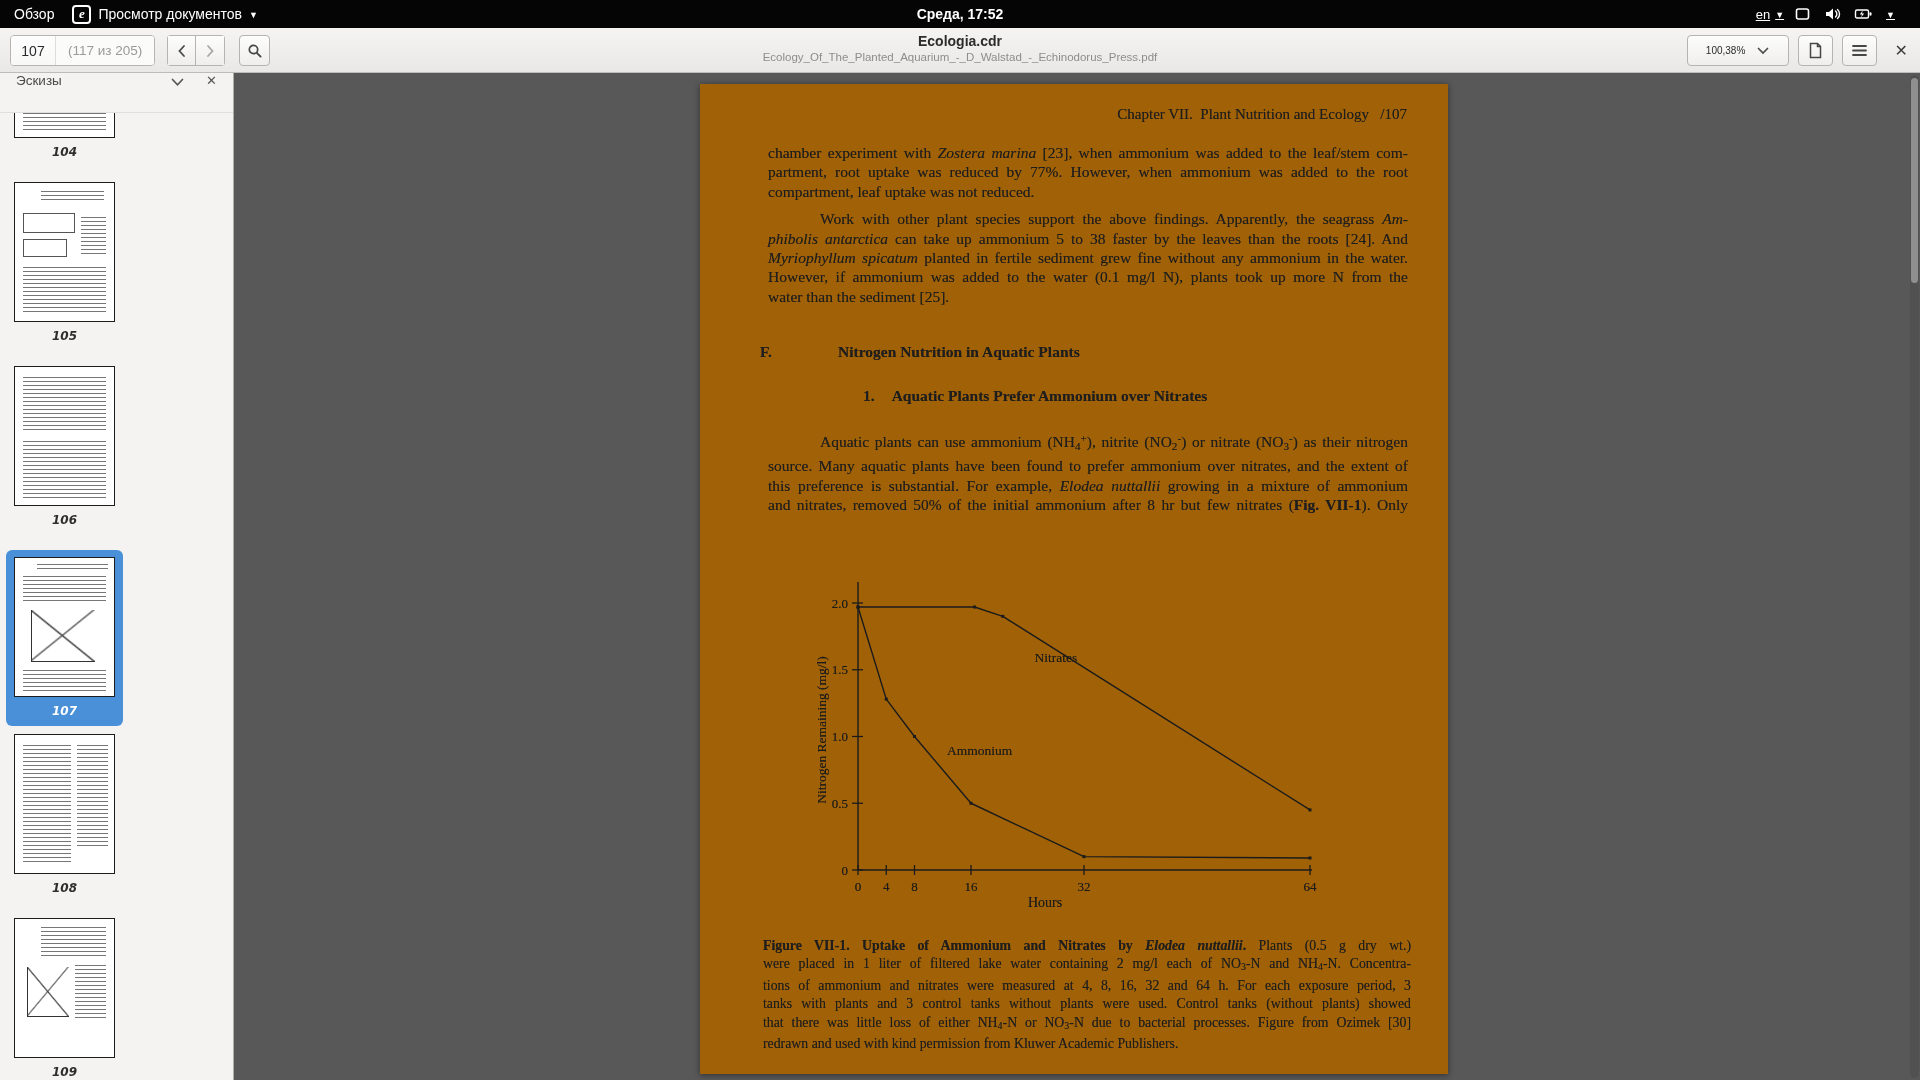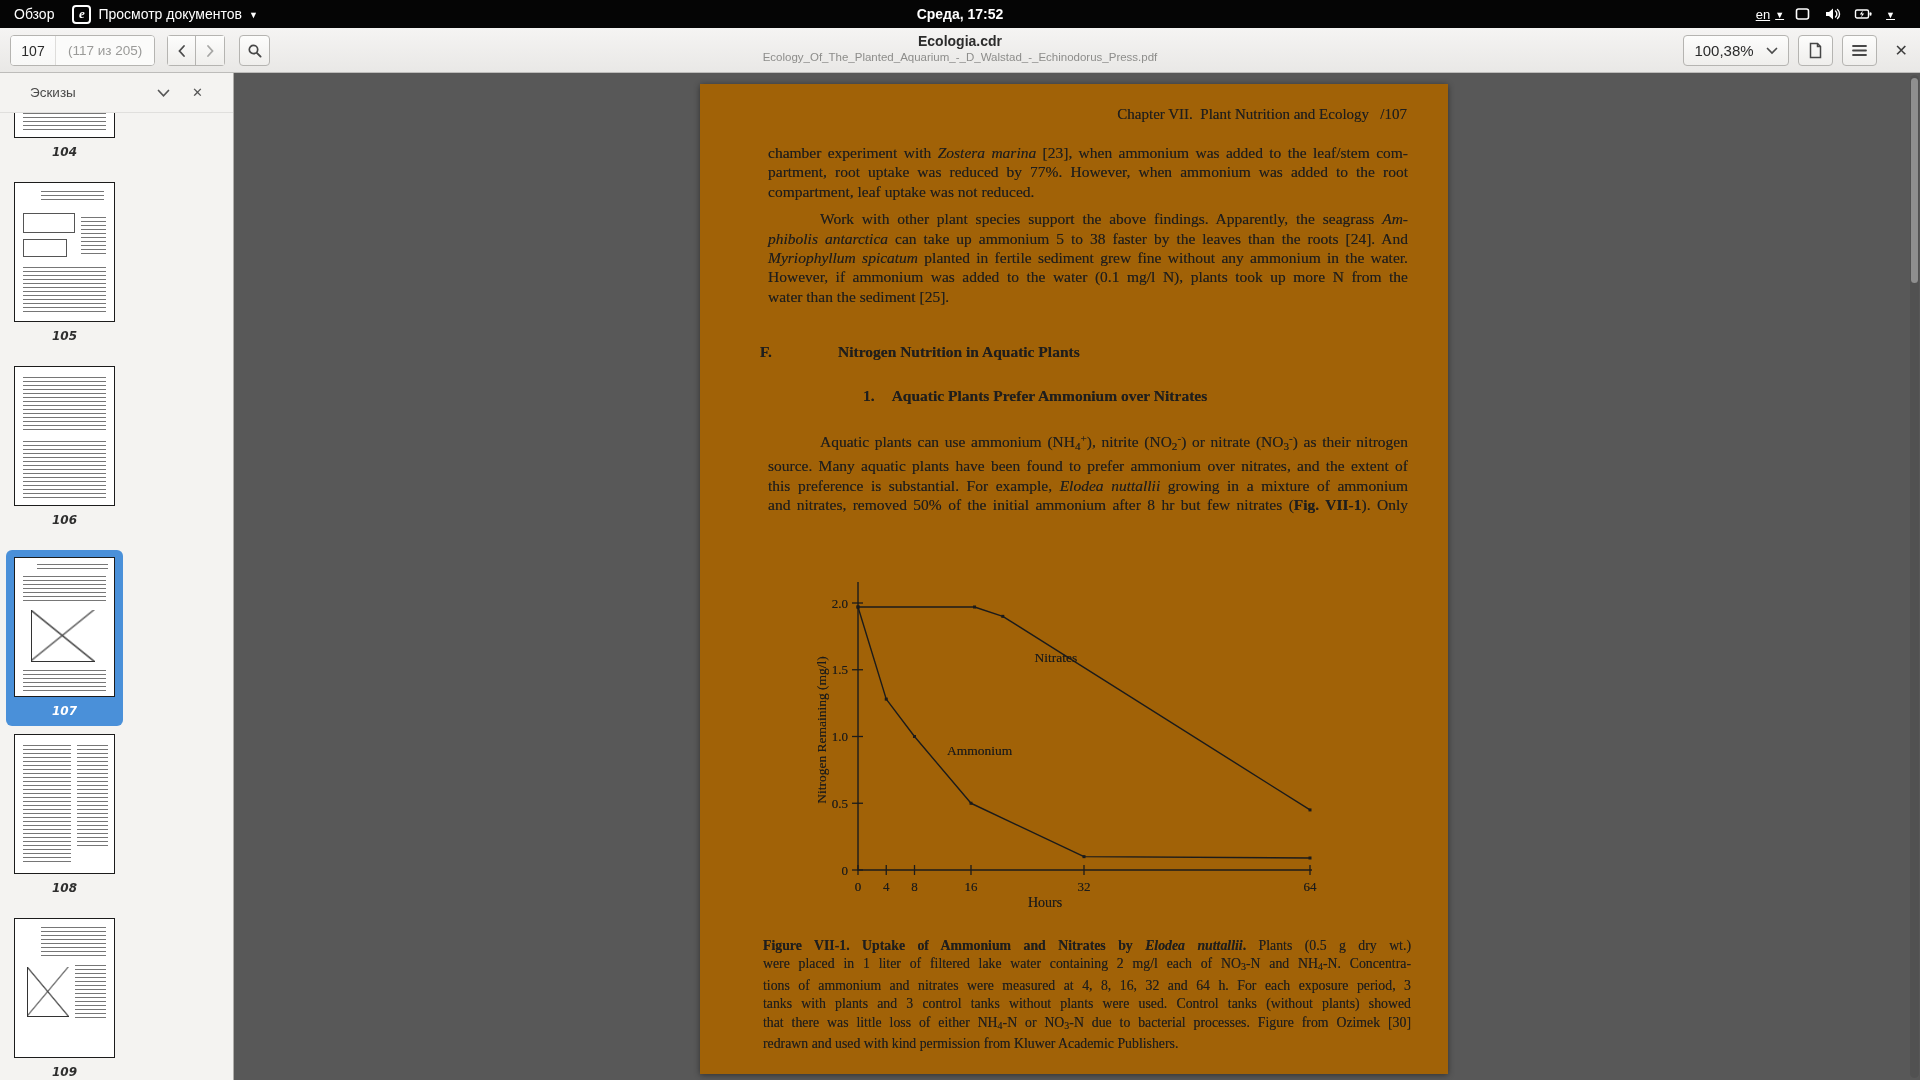--- a/index.html
+++ b/index.html
@@ -33,28 +33,28 @@
   .btn { height:31px; background:linear-gradient(#fdfdfc,#efeeec); border:1px solid #b5b4b1;
          display:flex; align-items:center; justify-content:center; }
   .navpair { display:flex; margin-left:12px; border-radius:4px; overflow:hidden; }
   .navpair .btn { width:29px; border-radius:0; }
   .navpair .btn + .btn { border-left:0; }
   .search-btn { width:31px; margin-left:14px; border-radius:4px; }
   .tool-center { position:absolute; left:0; right:0; top:5px; text-align:center; pointer-events:none; }
   .doc-title { font-size:14px; font-weight:bold; color:#2c2c2c; }
   .doc-subtitle { font-size:11.5px; color:#8d8d8b; margin-top:2px; }
   .tool-right { position:absolute; right:12px; top:7px; display:flex; align-items:center; }
-  .zoom-combo { min-width:102px; padding:4px 10px; border-radius:4px; display:flex; align-items:center; gap:12px; font-size:15px; color:#2b2b2b; }
+  .zoom-combo { min-width:102px; padding:4px 10px; border-radius:4px; display:flex; align-items:center; gap:12px; font-size:10px; color:#2b2b2b; }
   .icon-btn { width:35px; border-radius:4px; margin-left:9px; }
   .win-close { margin-left:18px; font-size:16px; color:#3d3d3d; cursor:default; }
 
   
   #sidebar { position:absolute; left:0; top:73px; width:234px; bottom:0; background:#f4f3f1;
              border-right:1px solid #aeadaa; }
-  .sb-head { height:40px; display:flex; align-items:center; padding:0 30px; border-bottom:1px solid #e0dfdd; }
+  .sb-head { height:40px; display:flex; align-items:flex-start; padding:0 16px; border-bottom:1px solid #e0dfdd; }
   .sb-title { font-size:13.5px; color:#4a4a4a; }
   .sb-head .spacer { flex:1; }
   .sb-chevron { color:#555; margin-right:22px; }
   .sb-close { color:#555; font-size:13px; }
   #thumb-list { position:absolute; left:6px; top:40px; bottom:0; width:130px; overflow:hidden; }
   .thumb-item { width:117px; display:flex; flex-direction:column; align-items:center; margin-bottom:19px; }
   .thumb-item:first-child { margin-top:-115px; }
   .thumb-frame { width:101px; height:140px; background:#fff; border:1px solid #1c1c1c; position:relative; }
   .thumb-label { margin-top:3px; height:22px; line-height:22px; font-family:"DejaVu Sans",sans-serif;
                  font-style:italic; font-weight:600; font-size:12px; color:#2e2e2e; }

